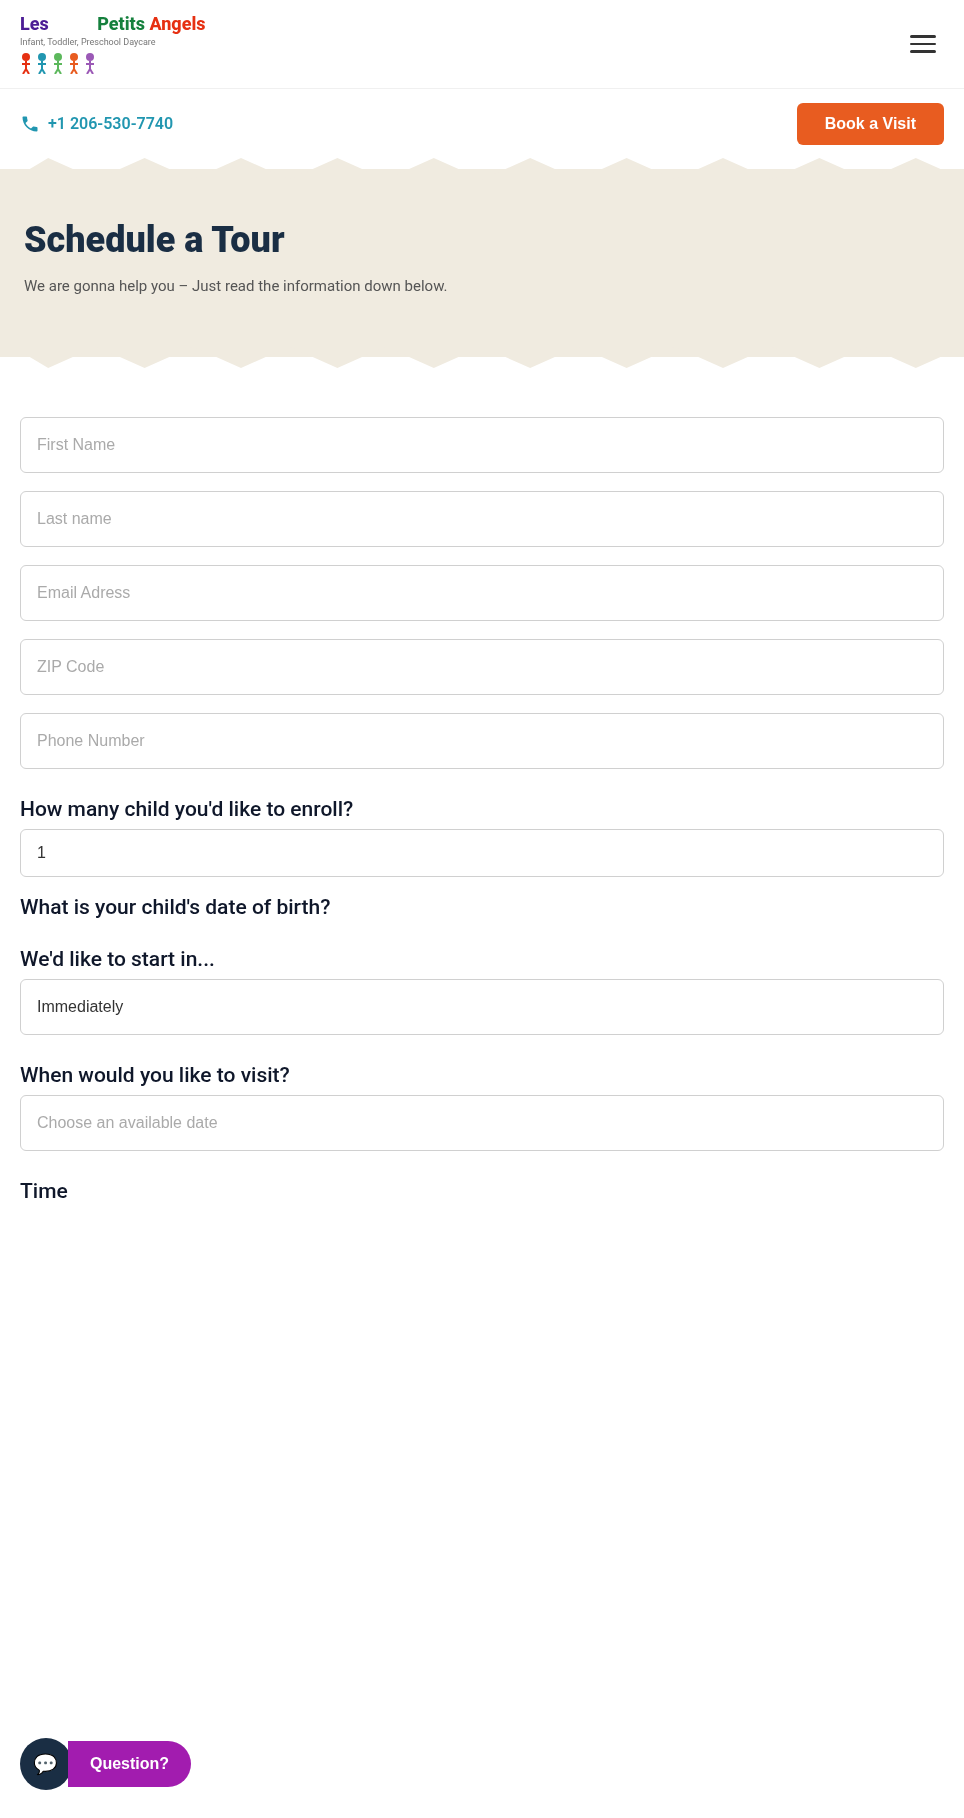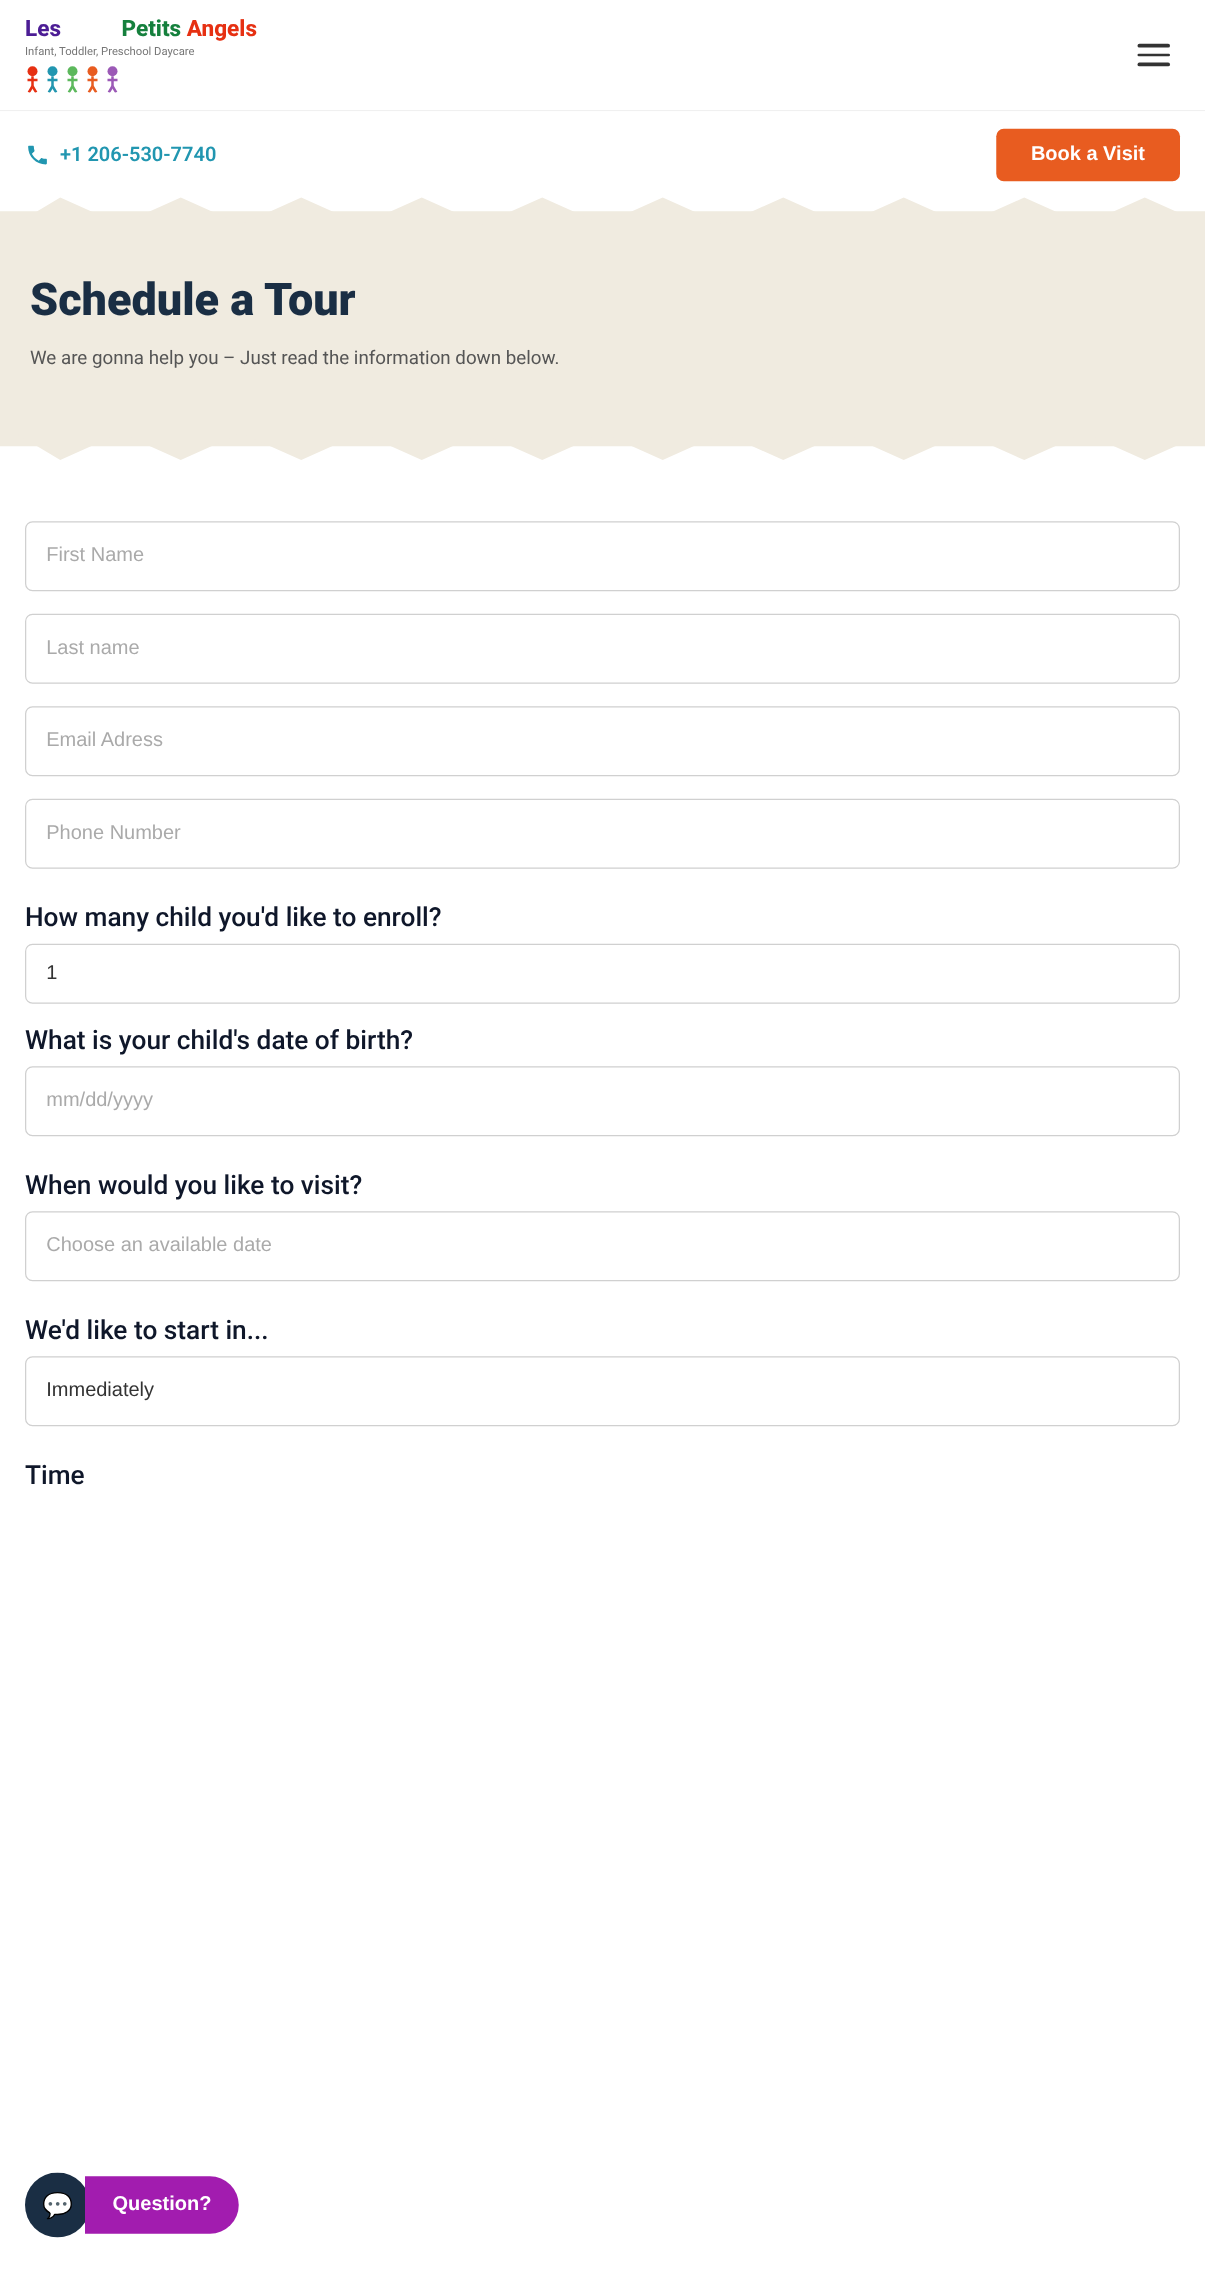--- a/index.html
+++ b/index.html
@@ -282,43 +282,45 @@
   </div>
 
   <div class="form-group">
     <input class="form-input" type="text" placeholder="Last name" style="">
   </div>
 
   <div class="form-group">
     <input class="form-input" type="email" placeholder="Email Adress" style="">
   </div>
 
+  <div class="form-group">
+    <input class="form-input" type="text" placeholder="ZIP Code" style="">
+  </div>
 
   <div class="form-group">
     <input class="form-input" type="tel" placeholder="Phone Number" style="">
   </div>
 
   <div class="form-group" style="margin-top: 28px;">
     <label class="form-label">How many child you'd like to enroll?</label>
     <input class="children-count-input" type="number" value="1" style="">
   </div>
 
   <div class="form-group" style="">
     <label class="form-label">What is your child's date of birth?</label>
-    <input class="form-input" type="text" placeholder="mm/dd/yyyy" style="">
+  </div>
+
+  <div class="form-group" style="margin-top: 28px;">
+    <label class="form-label">We'd like to start in...</label>
+    <input class="form-input" type="text" value="Immediately" style="">
   </div>
 
   <div class="form-group" style="margin-top: 28px;">
     <label class="form-label">When would you like to visit?</label>
     <input class="form-input" type="text" style="color: rgb(170, 170, 170);" placeholder="Choose an available date">
-  </div>
-
-  <div class="form-group" style="margin-top: 28px;">
-    <label class="form-label">We'd like to start in...</label>
-    <input class="form-input" type="text" value="Immediately" style="">
   </div>
 
   <div class="form-group" style="margin-top: 28px;">
     <label class="form-label">Time</label>
   </div>
 
 </div>
 
 <div class="chat-widget">
   <button class="chat-bubble-btn">

